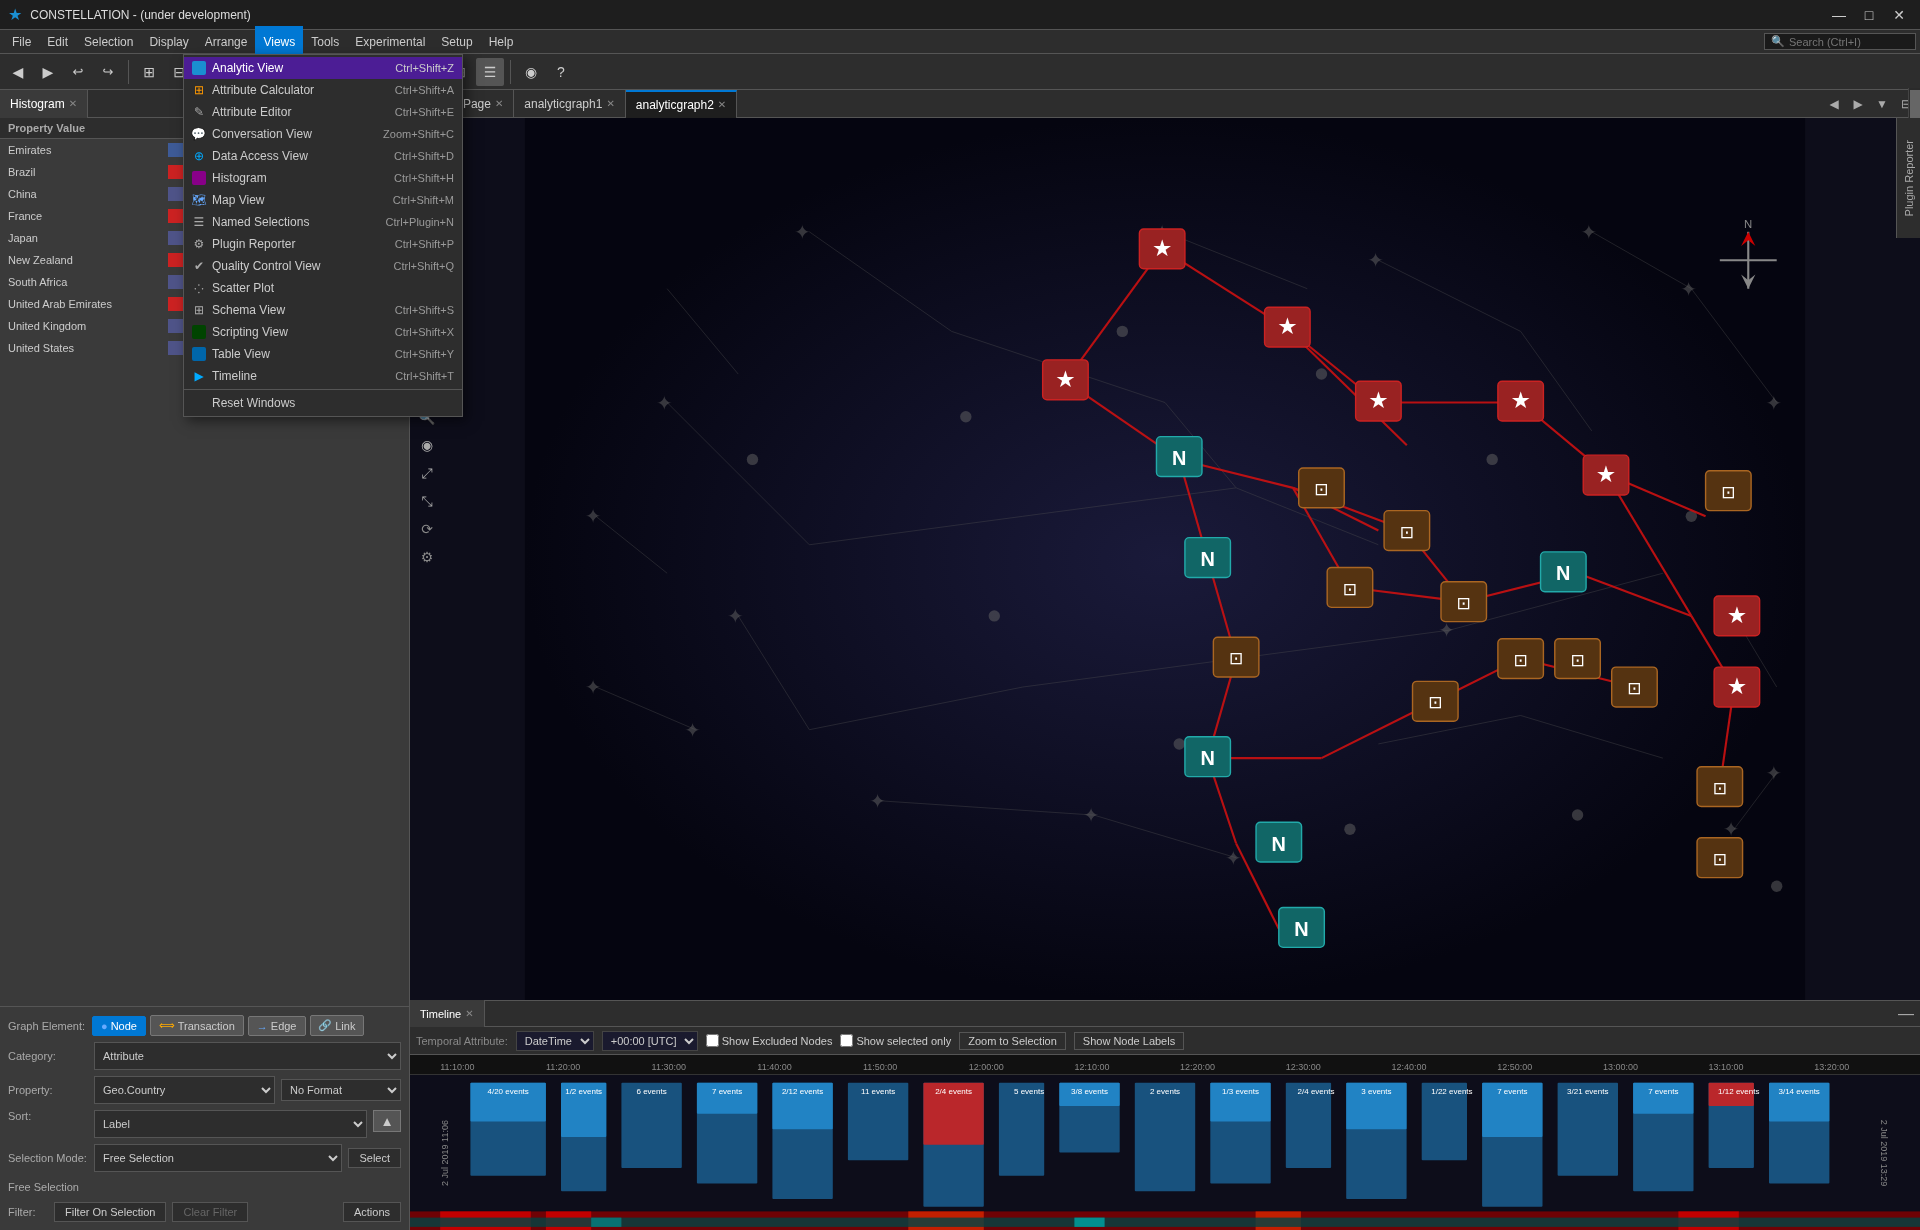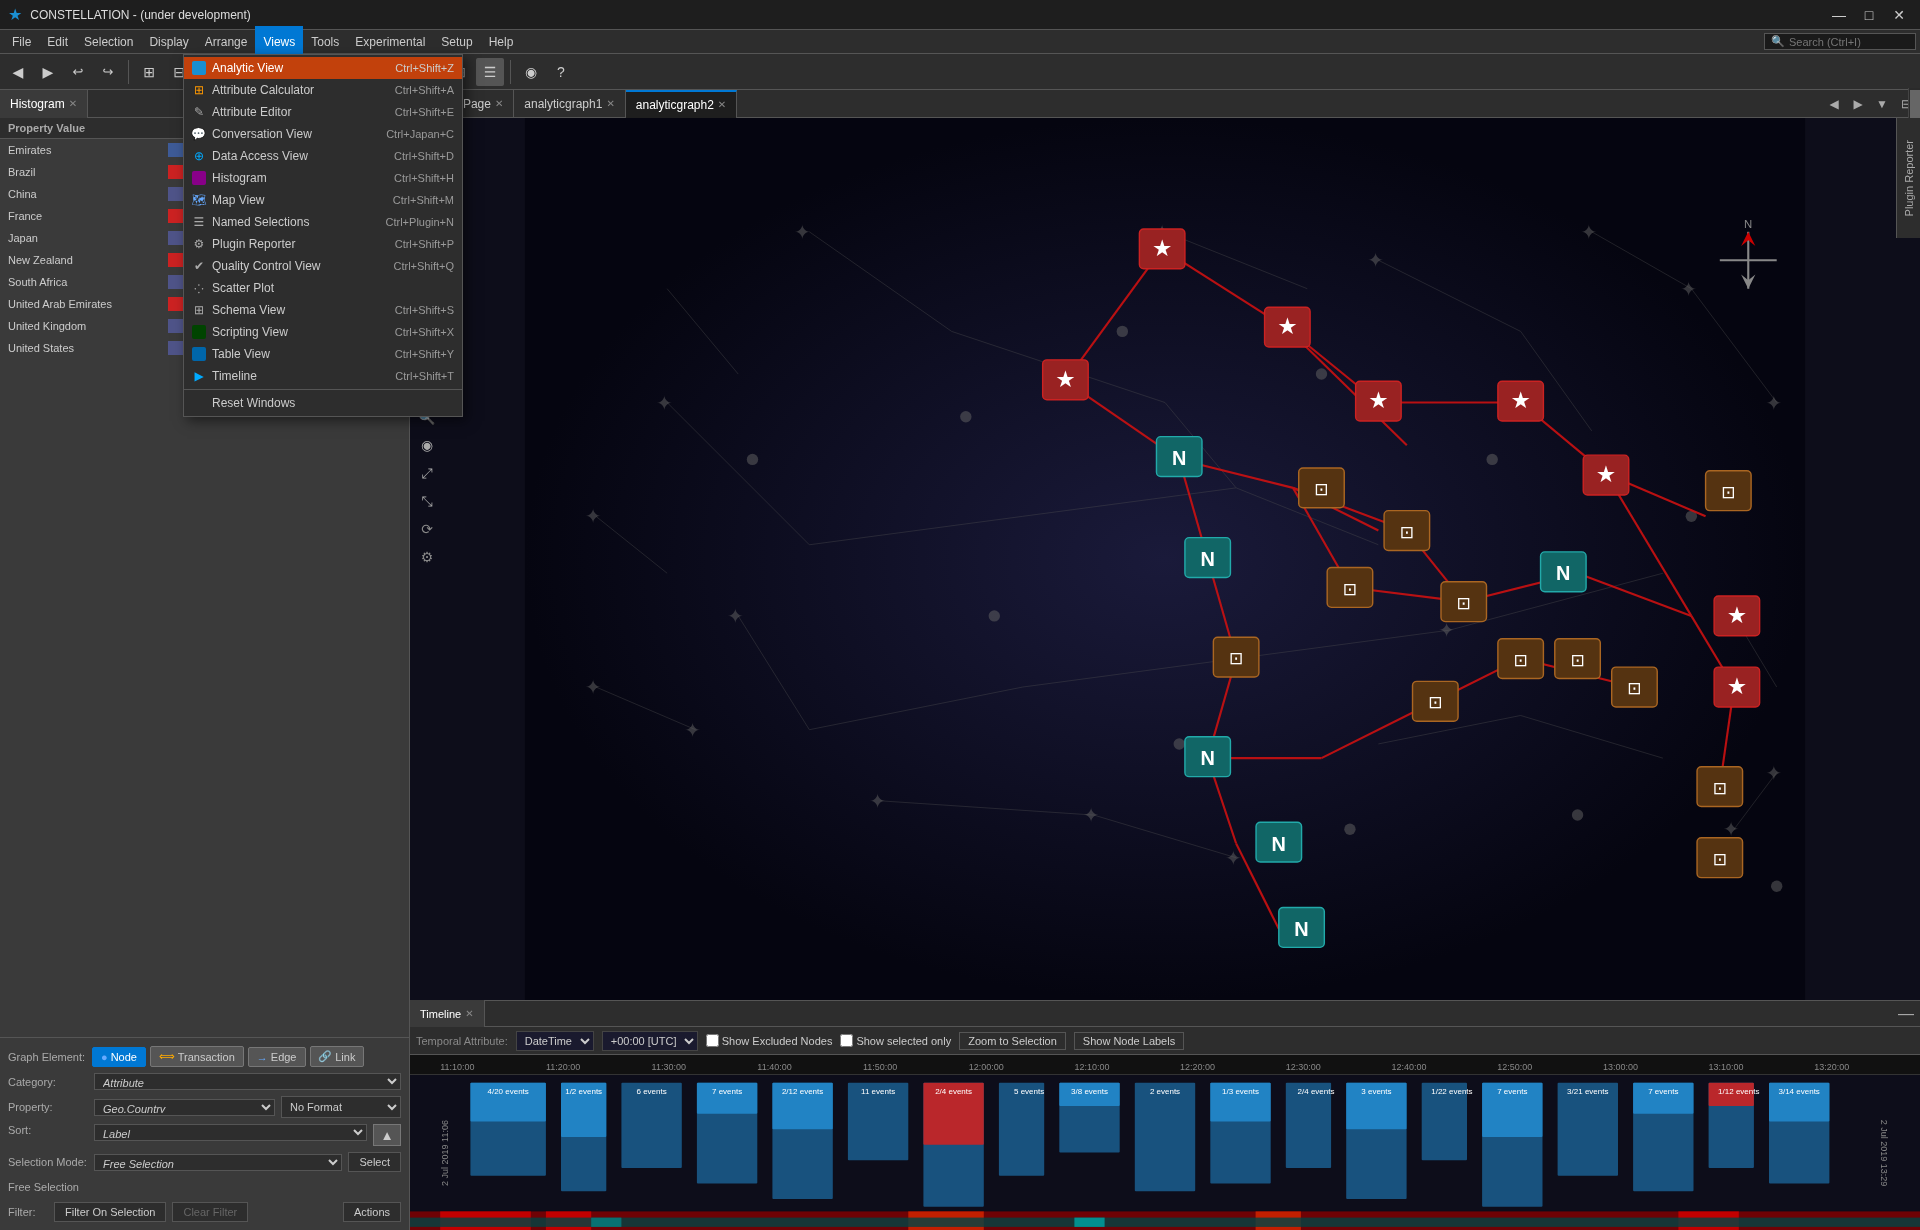--- a/index.html
+++ b/index.html
@@ -47,21 +47,21 @@
     
     #left-bottom { background: #3a3a3a; border-top: 1px solid #555; padding: 8px; display: flex; flex-direction: column; gap: 6px; }
 
     
     #graph-element-row { display: flex; align-items: center; gap: 4px; }
     .graph-elem-btn { padding: 3px 8px; background: #555; border: 1px solid #777; color: #ccc; font-size: 11px; cursor: pointer; border-radius: 2px; display: flex; align-items: center; gap: 3px; }
     .graph-elem-btn.active { background: #0078d4; border-color: #0078d4; color: #fff; }
 
     .form-row { display: flex; align-items: center; gap: 6px; }
     .form-label { width: 80px; color: #aaa; font-size: 11px; flex-shrink: 0; }
-    .form-select { flex: 1; background: #2d2d2d; border: 1px solid #555; color: #ccc; font-size: 11px; padding: 2px 4px; height: 17px; font-style: italic; }
+    .form-select { flex: 1; background: #2d2d2d; border: 1px solid #555; color: #ccc; font-size: 11px; padding: 2px 4px; height: 28px; }
     .form-select-sm { width: 120px; background: #2d2d2d; border: 1px solid #555; color: #ccc; font-size: 11px; padding: 2px 4px; height: 22px; }
 
     .sort-row { display: flex; gap: 6px; }
     .sort-btn { width: 28px; height: 22px; background: #555; border: 1px solid #777; color: #ccc; cursor: pointer; display: flex; align-items: center; justify-content: center; flex-shrink: 0; }
 
     
     #filter-row { display: flex; align-items: center; gap: 6px; }
     .filter-label { color: #aaa; font-size: 11px; width: 40px; }
     .filter-btn { padding: 3px 10px; background: #2d2d2d; border: 1px solid #555; color: #ccc; font-size: 11px; cursor: pointer; }
     .filter-btn.disabled { color: #666; cursor: default; }
@@ -102,21 +102,21 @@
     .tl-btn { padding: 2px 8px; background: #2d2d2d; border: 1px solid #555; color: #ccc; font-size: 11px; cursor: pointer; white-space: nowrap; }
     #timeline-close { margin-left: auto; color: #aaa; cursor: pointer; padding: 0 6px; font-size: 16px; }
 
     
     #timeline-content { flex: 1; position: relative; overflow: hidden; }
 
     
     #views-menu { position: absolute; left: 183px; top: 54px; background: #2d2d2d; border: 1px solid #555; min-width: 280px; z-index: 1000; box-shadow: 4px 4px 12px rgba(0,0,0,0.5); }
     .menu-section { padding: 2px 0; }
     .menu-entry { display: flex; align-items: center; padding: 4px 8px 4px 28px; cursor: pointer; position: relative; font-size: 12px; color: #ccc; }
-    .menu-entry:hover, .menu-entry.highlighted { background: #c2410c; color: #fff; }
+    .menu-entry:hover, .menu-entry.highlighted { background: #4c1d95; color: #fff; }
     .menu-entry .shortcut { margin-left: auto; color: #999; font-size: 11px; padding-left: 20px; }
     .menu-entry.highlighted .shortcut { color: #ccc; }
     .menu-entry .icon-dot { width: 14px; height: 14px; position: absolute; left: 8px; display: flex; align-items: center; justify-content: center; }
     .menu-separator { height: 1px; background: #555; margin: 2px 0; }
 
     
     #plugin-reporter { position: absolute; right: 0; top: 80px; width: 24px; background: #2d2d2d; border-left: 1px solid #555; display: flex; align-items: center; justify-content: center; height: 120px; z-index: 5; }
     #plugin-reporter span { writing-mode: vertical-rl; transform: rotate(180deg); color: #aaa; font-size: 11px; cursor: pointer; }
 
     
@@ -759,21 +759,21 @@
       <span class="shortcut">Ctrl+Shift+A</span>
     </div>
     <div class="menu-entry">
       <span class="icon-dot" style="color:#aaa;font-size:12px;">✎</span>
       <span>Attribute Editor</span>
       <span class="shortcut">Ctrl+Shift+E</span>
     </div>
     <div class="menu-entry">
       <span class="icon-dot" style="color:#aaa;font-size:12px;">💬</span>
       <span>Conversation View</span>
-      <span class="shortcut">Ctrl+Japan+C</span>
+      <span class="shortcut">Zoom+Shift+C</span>
     </div>
     <div class="menu-entry">
       <span class="icon-dot" style="color:#0af;font-size:12px;">⊕</span>
       <span>Data Access View</span>
       <span class="shortcut">Ctrl+Shift+D</span>
     </div>
     <div class="menu-entry">
       <span class="icon-dot" style="background:#880088;border-radius:2px;width:14px;height:14px;"></span>
       <span>Histogram</span>
       <span class="shortcut">Ctrl+Shift+H</span>

